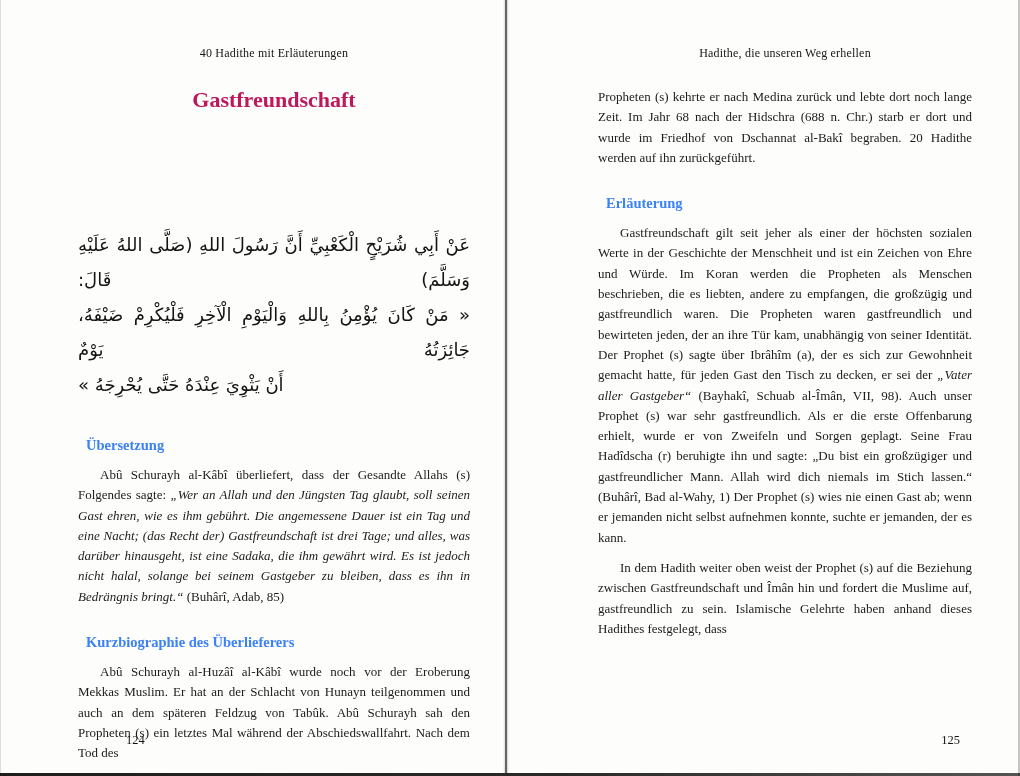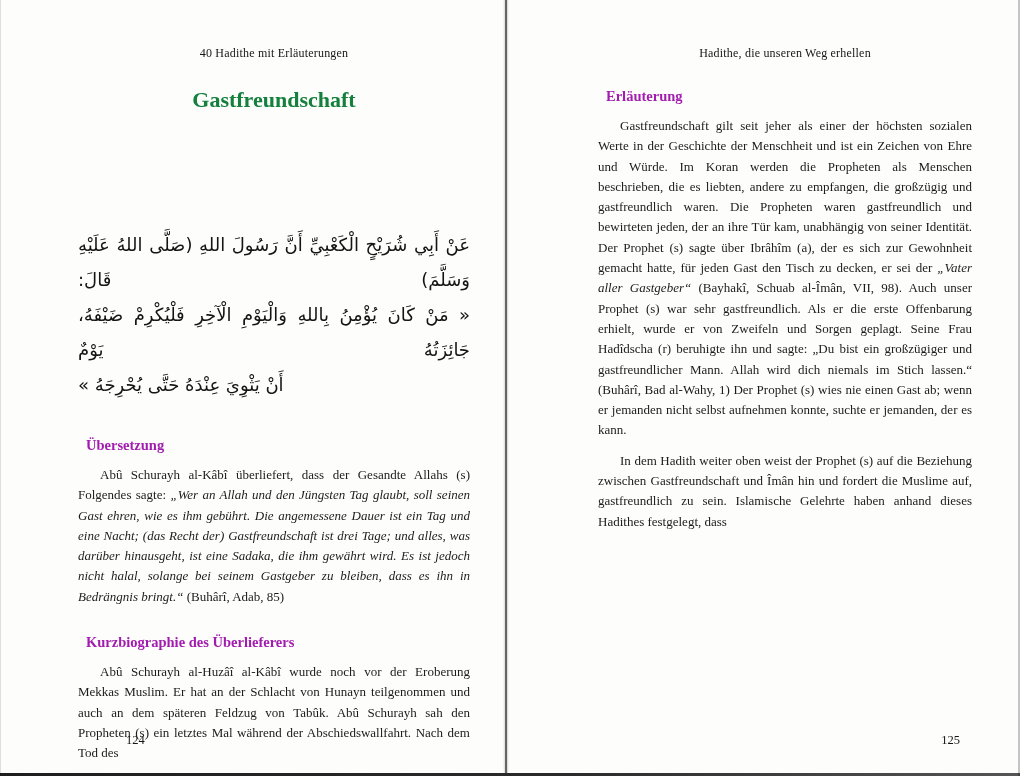--- a/index.html
+++ b/index.html
@@ -27,40 +27,40 @@
     letter-spacing: 0.2px;
     color: #161616;
     line-height: 15px;
   }
   .chapter-title {
     margin: 26px 0 0 0;
     text-align: center;
     font-size: 22px;
     line-height: 26px;
     font-weight: bold;
-    color: #15803d;
+    color: #be185d;
   }
   .arabic {
     margin-top: 114px;
     direction: rtl;
     font-family: "DejaVu Sans", sans-serif;
     font-size: 18px;
     line-height: 35px;
     color: #141414;
   }
   .ar-line { text-align: justify; text-align-last: justify; }
   .ar-line.last { text-align: left; text-align-last: left; }
 
   .section-heading {
     margin: 26px 0 0 0;
     padding-left: 8px;
     font-size: 14.5px;
     line-height: 19px;
     font-weight: bold;
-    color: #a21caf;
+    color: #3b82f6;
   }
   .section-heading.first { margin-top: 34px; }
 
   .body-par {
     margin: 10px 0 0 0;
     font-size: 13px;
     line-height: 20.3px;
     text-align: justify;
     hyphens: auto;
     color: #1b1b1b;
@@ -127,20 +127,21 @@
     <div class="section-heading">Kurzbiographie des Überlieferers</div>
 
     <p class="body-par indent">Abû Schurayh al-Huzâî al-Kâbî wurde noch vor der Eroberung Mekkas Muslim. Er hat an der Schlacht von Hunayn teilgenommen und auch an dem späteren Feldzug von Tabûk. Abû Schurayh sah den Propheten (s) ein letztes Mal während der Abschiedswallfahrt. Nach dem Tod des</p>
 
     <div class="page-num num-left">124</div>
   </div>
 
   <div class="page page-right" lang="de">
     <div class="running-head">Hadithe, die unseren Weg erhellen</div>
 
+    <p class="body-par no-top">Propheten (s) kehrte er nach Medina zurück und lebte dort noch lange Zeit. Im Jahr 68 nach der Hidschra (688 n. Chr.) starb er dort und wurde im Friedhof von Dschannat al-Bakî begraben. 20 Hadithe werden auf ihn zurückgeführt.</p>
 
     <div class="section-heading">Erläuterung</div>
 
     <p class="body-par indent"><span>Gastfreundschaft gilt seit jeher als einer der höchsten sozialen Werte in der Geschichte der Menschheit und ist ein Zeichen von Ehre und Würde. Im Koran werden die Propheten als Menschen beschrieben, die es liebten, andere zu empfangen, die großzügig und gastfreundlich waren. Die Propheten waren gastfreundlich und bewirteten jeden, der an ihre Tür kam, unabhängig von seiner Identität. Der Prophet (s) sagte über Ibrâhîm (a), der es sich zur Gewohnheit gemacht hatte, für jeden Gast den Tisch zu decken, er sei der </span><span class="italic">„Vater aller Gastgeber“</span><span> (Bayhakî, Schuab al-Îmân, VII, 98). Auch unser Prophet (s) war sehr gastfreundlich. Als er die erste Offenbarung erhielt, wurde er von Zweifeln und Sorgen geplagt. Seine Frau Hadîdscha (r) beruhigte ihn und sagte: „Du bist ein großzügiger und gastfreundlicher Mann. Allah wird dich niemals im Stich lassen.“ (Buhârî, Bad al-Wahy, 1) Der Prophet (s) wies nie einen Gast ab; wenn er jemanden nicht selbst aufnehmen konnte, suchte er jemanden, der es kann.</span></p>
 
     <p class="body-par indent">In dem Hadith weiter oben weist der Prophet (s) auf die Beziehung zwischen Gastfreundschaft und Îmân hin und fordert die Muslime auf, gastfreundlich zu sein. Islamische Gelehrte haben anhand dieses Hadithes festgelegt, dass</p>
 
     <div class="page-num num-right">125</div>
   </div>
 

